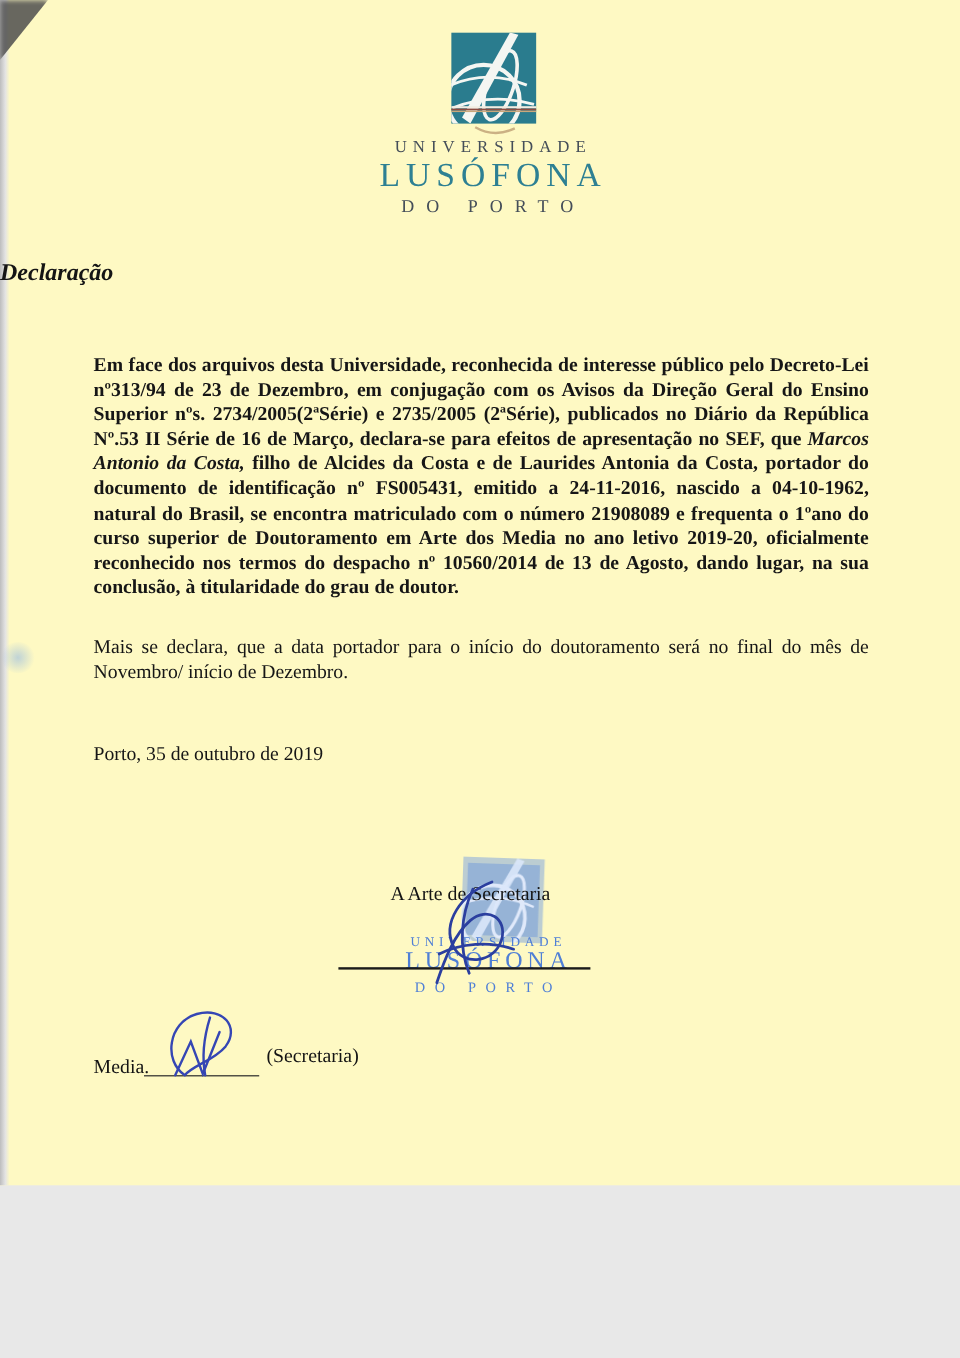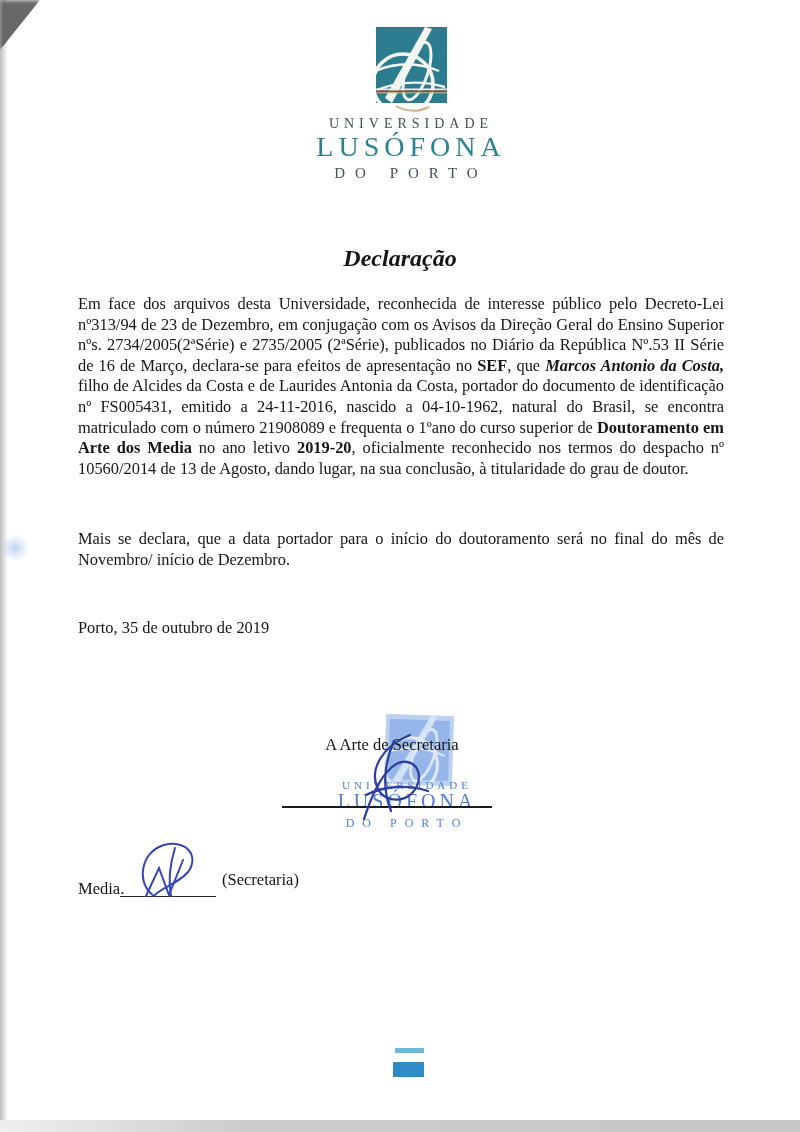--- a/index.html
+++ b/index.html
@@ -1,46 +1,46 @@
 <!DOCTYPE html>
 <html><head>
 <meta charset="utf-8">
 <style>
   html,body{margin:0;padding:0;background:#e8e8e8;}
   .page{
     position:relative;
-    width:800px;height:1132px;
-    background:#ffffff;
+    width:800px;height:988px;
+    background:#fef9c3;
     overflow:hidden;
     font-family:"Liberation Serif", serif;
     color:#1c1c1c;
   }
   
   .left-strip{position:absolute;left:0;top:0;width:8px;height:1132px;
     background:linear-gradient(to right,#bdbdbd,#e3e3e3 55%,rgba(255,255,255,0));}
   .corner-shadow{position:absolute;left:0;top:0;width:40px;height:50px;
     background:#4e4e4e;clip-path:polygon(0 0,100% 0,0 100%);filter:blur(2px);opacity:.85;}
   .bottom-band{position:absolute;left:0;top:1120px;width:800px;height:12px;
     background:linear-gradient(to right,#efefef,#cdcdcd 30%,#c6c6c6);}
   .blue-smudge{position:absolute;left:0px;top:535px;width:30px;height:26px;border-radius:50%;
     background:radial-gradient(circle,rgba(140,180,230,.55),rgba(140,180,230,0) 70%);}
   
   .logo-svg{position:absolute;left:376px;top:27px;}
   .logo-text{position:absolute;left:236px;width:350px;text-align:center;}
   .logo-univ{top:116px;font-size:14px;letter-spacing:5px;color:#454e59;}
   .logo-name{top:131px;font-size:28px;letter-spacing:5px;color:#2e8093;}
   .logo-loc{top:165px;font-size:15px;letter-spacing:10px;color:#454e59;}
   
-  .doc-title{position:absolute;left:0;top:245px;width:800px;text-align:center;
-    font-size:24px;font-weight:bold;font-style:italic;color:#151515;}
+  .doc-title{position:absolute;left:0;top:216px;width:800px;
+    font-size:20px;font-weight:bold;font-style:italic;color:#151515;}
   .para{position:absolute;left:78px;width:646px;text-align:justify;
     font-size:16.4px;line-height:20.6px;color:#161616;}
   .para1{top:294px;}
   .para2{top:529px;}
-  .seg-n{font-weight:normal;}
+  .seg-n{font-weight:bold;}
   .seg-b{font-weight:bold;}
   .seg-bi{font-weight:bold;font-style:italic;margin-top:47px;}
   .date-line{position:absolute;left:78px;top:618px;font-size:16.4px;color:#161616;}
   
   .sig-role{position:absolute;left:292px;top:735px;width:200px;text-align:center;
     font-size:16.5px;color:#141414;}
   .stamp-square{position:absolute;left:385px;top:715px;filter:blur(.5px);transform:rotate(2deg);}
   .stamp-text{position:absolute;left:307px;width:200px;text-align:center;
     color:#4f7fd6;font-family:"Liberation Serif",serif;}
   .stamp-l1{top:779px;font-size:11px;letter-spacing:4px;}

